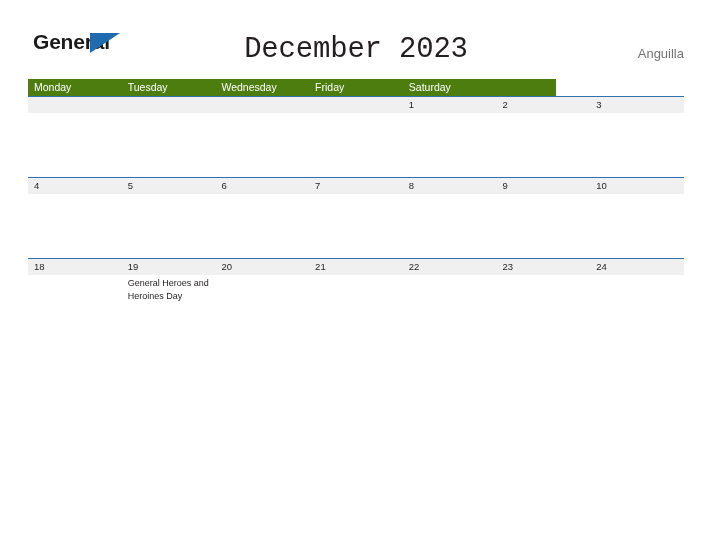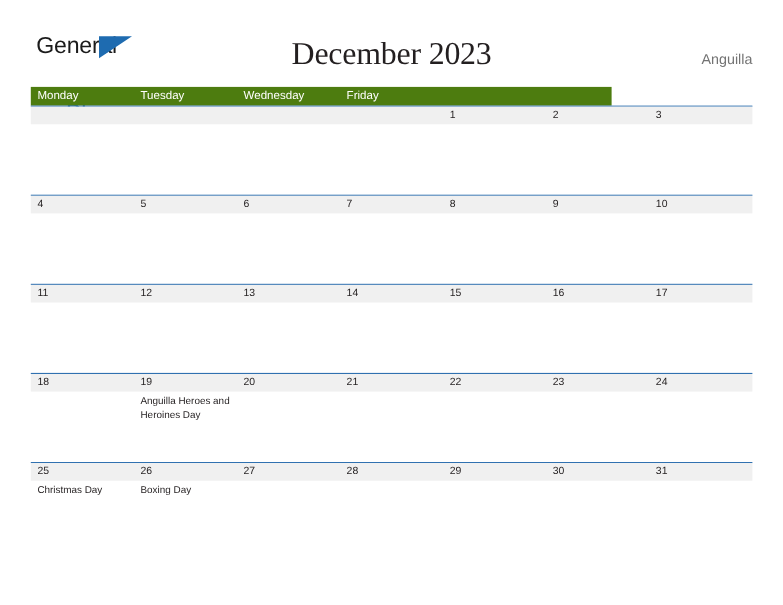--- a/index.html
+++ b/index.html
@@ -28,20 +28,21 @@
     height: 80px;
   }
 
   
   .logo {
     position: absolute;
     left: 33px;
     top: 31px;
     width: 120px;
     height: 42px;
+    font-weight: bold;
   }
   .logo-general {
     position: absolute;
     left: 0;
     top: 0;
     font-size: 21px;
     color: #1b1b1b;
     letter-spacing: -0.2px;
     line-height: 22px;
     font-family: "Liberation Sans", sans-serif;
@@ -69,21 +70,21 @@
 
   
   .title {
     position: absolute;
     left: 0;
     top: 33px;
     width: 712px;
     text-align: center;
     font-size: 29px;
     color: #231f20;
-    font-family: Liberation Serif, serif;
+    font-family: Liberation Mono, monospace;
     letter-spacing: -0.2px;
   }
 
   
   .country {
     position: absolute;
     right: 28px;
     top: 46px;
     font-size: 13px;
     color: #737373;
@@ -176,20 +177,21 @@
 
   </div>
 
   <div class="calendar">
 
     <div class="weekday-header">
       <div class="weekday-cell">Monday</div>
       <div class="weekday-cell">Tuesday</div>
       <div class="weekday-cell">Wednesday</div>
       <div class="weekday-cell">Friday</div>
+      <div class="weekday-cell">Saturday</div>
     </div>
 
     <div class="week-row">
       <div class="date-band">
         <div class="date-cell"></div>
         <div class="date-cell"></div>
         <div class="date-cell"></div>
         <div class="date-cell"></div>
         <div class="date-cell">1</div>
         <div class="date-cell">2</div>
@@ -220,77 +222,37 @@
         <div class="event-cell"></div>
         <div class="event-cell"></div>
         <div class="event-cell"></div>
         <div class="event-cell"></div>
         <div class="event-cell"></div>
         <div class="event-cell"></div>
         <div class="event-cell"></div>
       </div>
     </div>
 
-    <div class="week-row">
-      <div class="date-band">
-        <div class="date-cell">11</div>
-        <div class="date-cell">12</div>
-        <div class="date-cell">13</div>
-        <div class="date-cell">14</div>
-        <div class="date-cell">15</div>
-        <div class="date-cell">16</div>
-        <div class="date-cell">17</div>
-      </div>
-      <div class="event-band">
-        <div class="event-cell"></div>
-        <div class="event-cell"></div>
-        <div class="event-cell"></div>
-        <div class="event-cell"></div>
-        <div class="event-cell"></div>
-        <div class="event-cell"></div>
-        <div class="event-cell"></div>
-      </div>
-    </div>
 
     <div class="week-row">
       <div class="date-band">
         <div class="date-cell">18</div>
         <div class="date-cell">19</div>
         <div class="date-cell">20</div>
         <div class="date-cell">21</div>
         <div class="date-cell">22</div>
         <div class="date-cell">23</div>
         <div class="date-cell">24</div>
       </div>
       <div class="event-band">
         <div class="event-cell"></div>
-        <div class="event-cell">Anguilla Heroes and Heroines Day</div>
-        <div class="event-cell"></div>
-        <div class="event-cell"></div>
-        <div class="event-cell"></div>
-        <div class="event-cell"></div>
-        <div class="event-cell"></div>
-      </div>
-    </div>
-
-    <div class="week-row">
-      <div class="date-band">
-        <div class="date-cell">25</div>
-        <div class="date-cell">26</div>
-        <div class="date-cell">27</div>
-        <div class="date-cell">28</div>
-        <div class="date-cell">29</div>
-        <div class="date-cell">30</div>
-        <div class="date-cell">31</div>
-      </div>
-      <div class="event-band">
-        <div class="event-cell">Christmas Day</div>
-        <div class="event-cell">Boxing Day</div>
-        <div class="event-cell"></div>
-        <div class="event-cell"></div>
-        <div class="event-cell"></div>
-        <div class="event-cell"></div>
-        <div class="event-cell"></div>
-      </div>
-    </div>
+        <div class="event-cell">General Heroes and Heroines Day</div>
+        <div class="event-cell"></div>
+        <div class="event-cell"></div>
+        <div class="event-cell"></div>
+        <div class="event-cell"></div>
+        <div class="event-cell"></div>
+      </div>
+    </div>
+
 
   </div>
 </div>
 
 </body></html>

